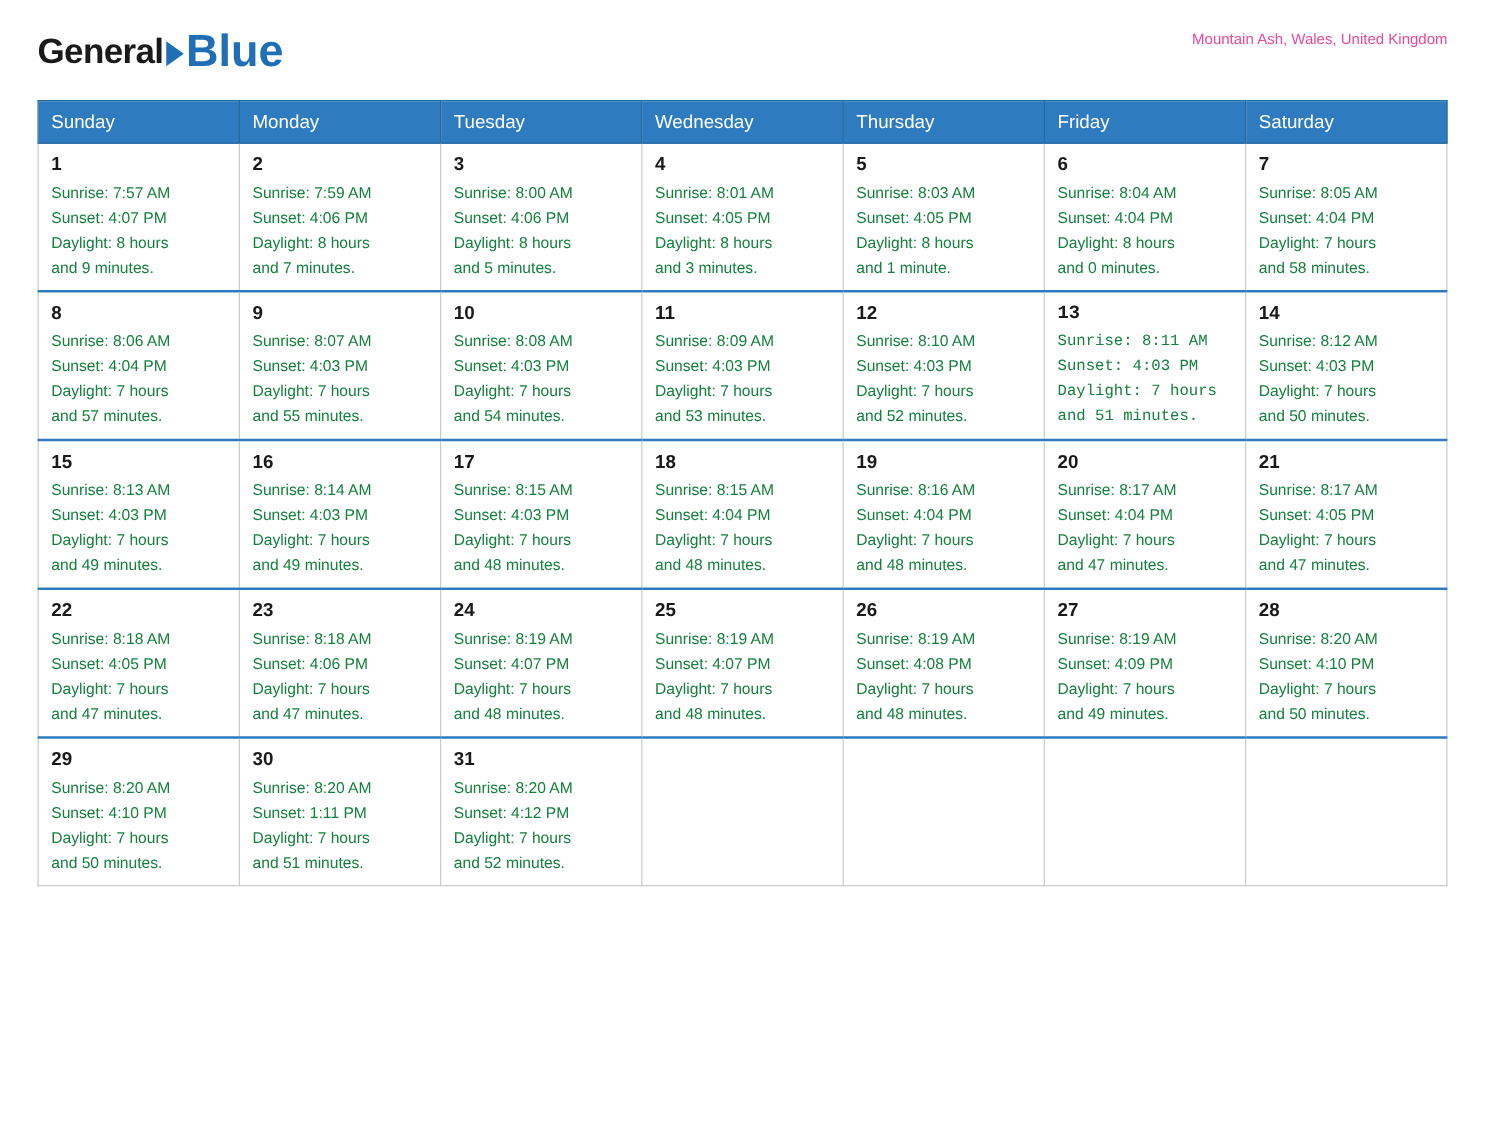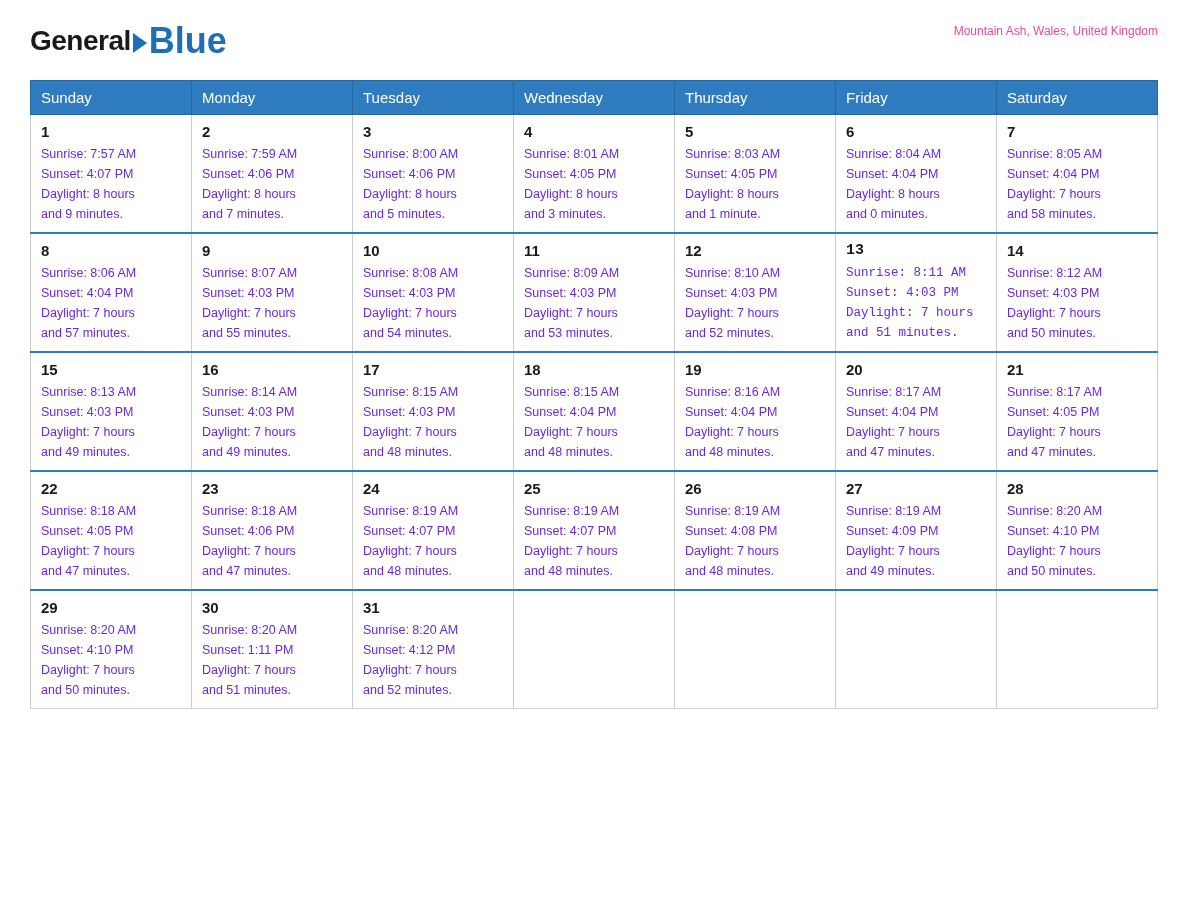--- a/index.html
+++ b/index.html
@@ -88,21 +88,21 @@
     .day-number {
       font-size: 15px;
       font-weight: bold;
       color: #1a1a1a;
       display: block;
       margin-bottom: 4px;
     }
     .day-info {
       font-size: 12.5px;
       line-height: 1.6;
-      color: #6d28d9;
+      color: #15803d;
     }
     .empty-cell {
       background: #fff;
     }
     tr:not(:last-child) td {
       border-bottom: 2px solid #2e7bbf;
     }
     tbody tr td {
       border-bottom: 1px solid #ccc;
     }

